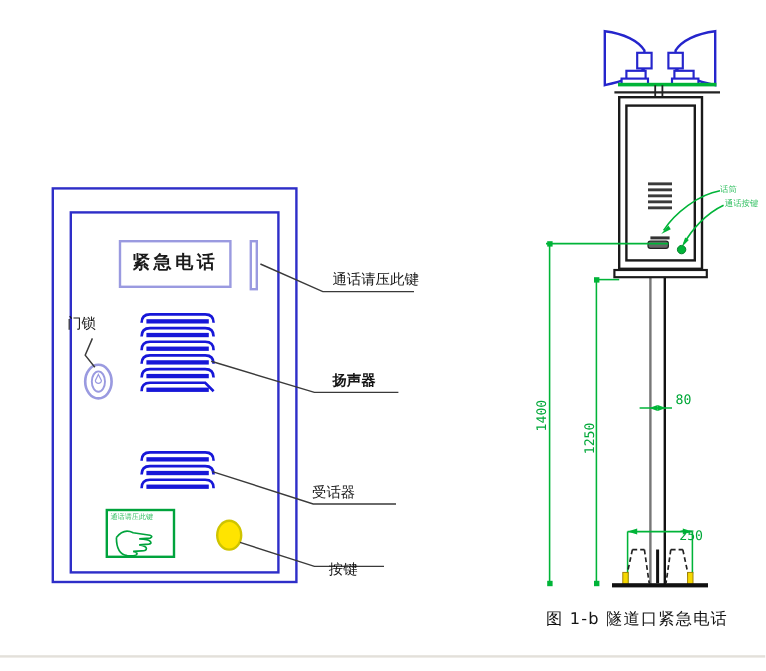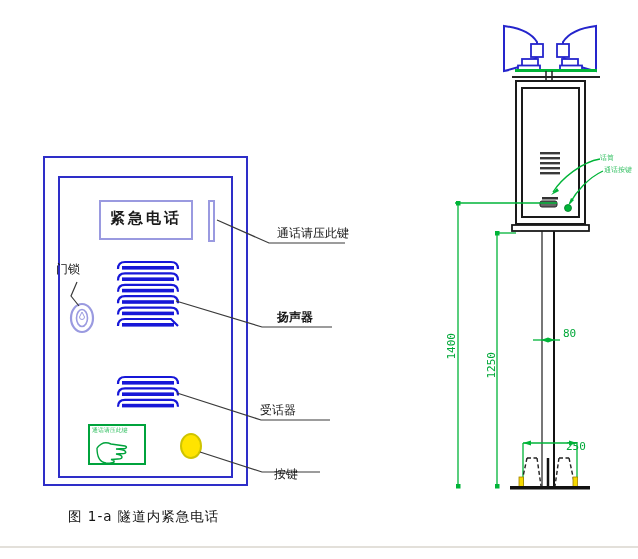--- a/index.html
+++ b/index.html
@@ -161,22 +161,22 @@
     <rect x="510" y="486" width="80" height="3.5" fill="#111" stroke="none"></rect>
   </svg>
 
   <div class="txt z3" style="left:99px;top:210px;width:94px;text-align:center;font-size:15px;font-weight:bold;letter-spacing:3px;">紧急电话</div>
   <div class="txt lbl z3" style="left:56px;top:263px;">门锁</div>
   <div class="txt lbl z3" style="left:277px;top:227px;">通话请压此键</div>
   <div class="txt lbl z3" style="left:277px;top:311px;font-weight:bold;">扬声器</div>
   <div class="txt lbl z3" style="left:260px;top:404px;">受话器</div>
   <div class="txt lbl z3" style="left:274px;top:456px;margin-top:12px;">按键</div>
   <div class="txt tinygreen z3" style="left:92px;top:427px;transform:scale(0.85);">通话请压此键</div>
-  <div class="txt cap z3" style="left:68px;top:509px;">图 1-a 隧道内紧急电话</div>
 
   <div class="txt tinygreen z3" style="left:600px;top:154px;">话筒</div>
   <div class="txt tinygreen z3" style="left:604px;top:166px;">通话按键</div>
   <div class="txt dimtxt dimv z3" style="left:434px;top:340px;">1400</div>
   <div class="txt dimtxt dimv z3" style="left:474px;top:359px;">1250</div>
   <div class="txt dimtxt z3" style="left:563px;top:328px;">80</div>
   <div class="txt dimtxt z3" style="left:566px;top:430px;margin-top:11px;">250</div>
+  <div class="txt cap z3" style="left:455px;top:509px;">图 1-b 隧道口紧急电话</div>
 
 </div>
 
 </body></html>

